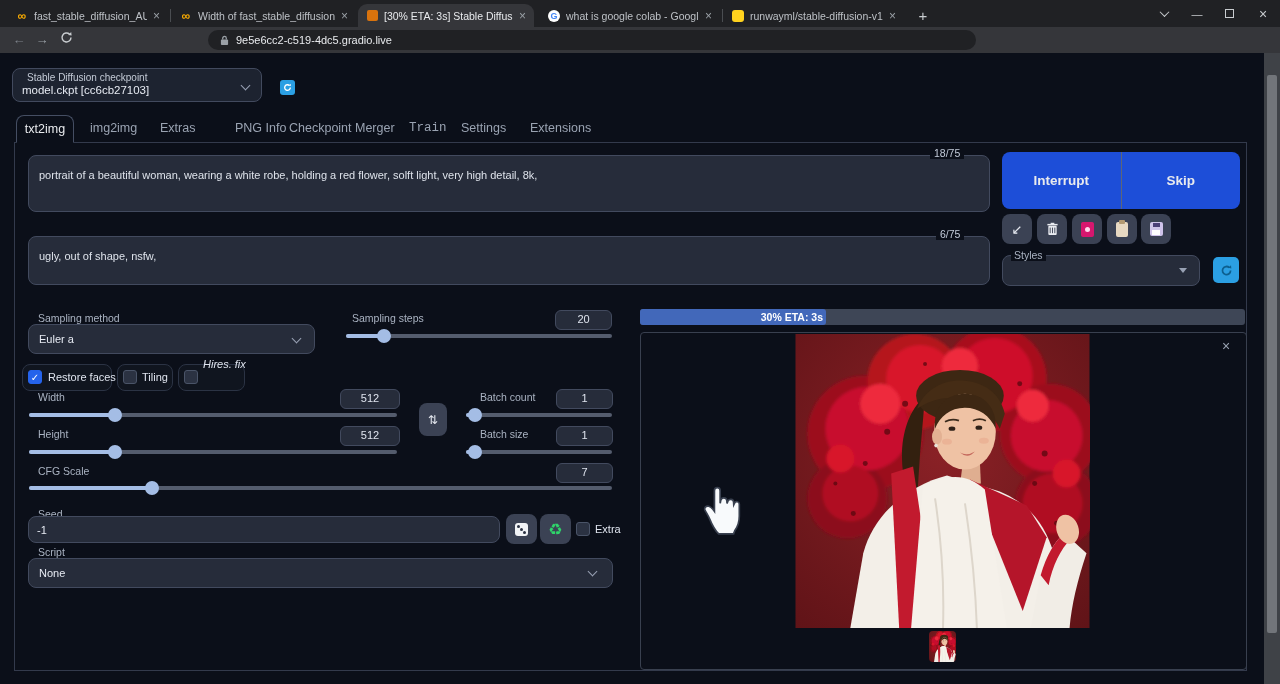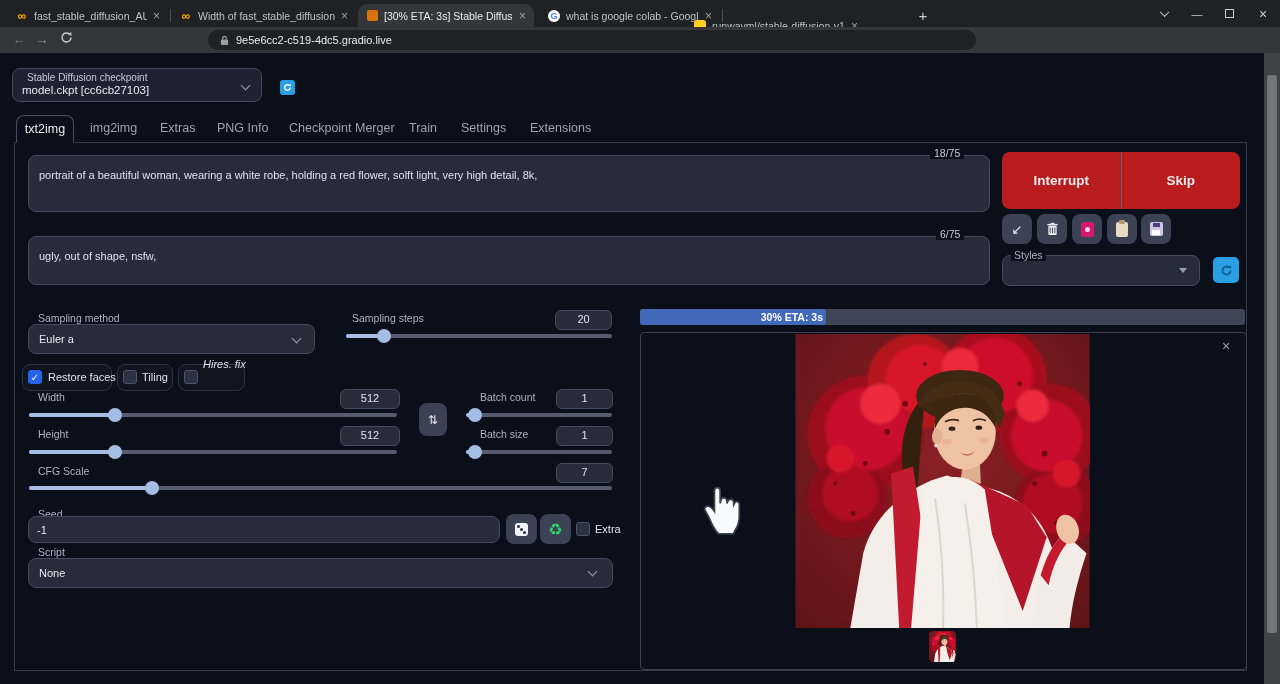--- a/index.html
+++ b/index.html
@@ -44,21 +44,21 @@
 
   .track { position:absolute; height:4px; background:#545c6d; border-radius:2px; }
   .fill  { height:100%; background:#a4bde5; border-radius:2px; }
   .knob  { position:absolute; top:-5px; width:14px; height:14px; border-radius:50%; background:#a4bde5; }
 
   .chkgrp { position:absolute; border:1px solid #2b3344; border-radius:8px; height:27px; background:rgba(23,28,40,.45); }
   .chk { position:absolute; width:14px; height:14px; border-radius:3px; background:#2b3242; border:1px solid #4a5468;
          color:#fff; font-size:10px; text-align:center; line-height:13px; }
   .chk.on { background:#2563eb; border-color:#2563eb; }
 
-  .bigbtn-group { position:absolute; left:1002px; top:99px; width:238px; height:57px; background:#b91c1c; border-radius:8px; display:flex; }
+  .bigbtn-group { position:absolute; left:1002px; top:99px; width:238px; height:57px; background:#1d4ed8; border-radius:8px; display:flex; }
   .bigbtn { flex:1; display:flex; align-items:center; justify-content:center; color:#e8eaed; font-size:13.5px; font-weight:600; }
   .bigbtn + .bigbtn { border-left:1px solid #5d6677; }
 
   .toolbtn { position:absolute; width:30px; height:30px; background:#3b4254; border-radius:8px;
              display:flex; align-items:center; justify-content:center; color:#e6e9f0; font-size:13px; }
 
   .refreshbtn { position:absolute; background:#2b9fe3; border-radius:5px; display:flex; align-items:center; justify-content:center; }
 
   .ptrack { position:absolute; left:640px; top:256px; width:605px; height:16px; background:#3e4656; border-radius:3px; }
   .pfill { position:relative; height:16px; width:186px; background:#4268ba; border-radius:3px; }
@@ -106,21 +106,21 @@
       <span class="tclose">×</span>
     </div>
     <div class="btab" style="left:540px;width:180px;">
       <span class="favicon">
           <span class="fav-google">G</span>
         </span>
       <span class="title">what is google colab - Googl</span>
       <span class="tclose">×</span>
     </div>
     <div class="tabsep" style="left:722px;"></div>
-    <div class="btab" style="left:686px;width:180px;margin-top:10px;">
+    <div class="btab" style="left:724px;width:180px;">
       <span class="favicon">
           <span class="fav-hf"></span>
         </span>
       <span class="title">runwayml/stable-diffusion-v1</span>
       <span class="tclose">×</span>
     </div>
     <div class="newtab">+</div>
     <div class="winctl" style="left:1150px;width:28px;">
         <span class="wc-chev"></span>
       </div>
@@ -192,23 +192,23 @@
     <div class="refreshbtn" style="left:280px;top:27px;width:15px;height:15px;border-radius:3px;">
       <svg width="9" height="9" viewBox="0 0 16 16">
           <path d="M13 8a5 5 0 1 1-1.5-3.5" fill="none" stroke="#fff" stroke-width="2.4"></path>
           <path d="M13.5 1.5 L14 5.4 L10.3 4.6 Z" fill="#fff"></path>
         </svg>
     </div>
 
     <div class="navtab active">txt2img</div>
     <div class="navtab" style="left:90px;">img2img</div>
     <div class="navtab" style="left:160px;">Extras</div>
-    <div class="navtab" style="left:217px;">PNG Info</div>
+    <div class="navtab" style="left:235px;">PNG Info</div>
     <div class="navtab" style="left:289px;">Checkpoint Merger</div>
-    <div class="navtab" style="left:409px;">Train</div>
+    <div class="navtab" style="left:409px;font-family:Liberation Mono, monospace;">Train</div>
     <div class="navtab" style="left:461px;">Settings</div>
     <div class="navtab" style="left:530px;">Extensions</div>
 
     <div class="panel"></div>
 
     <div class="counter" style="left:930px;top:94px;">18/75</div>
     <div class="box" style="left:28px;top:102px;width:962px;height:57px;">
       <div class="textarea-text">portrait of a beautiful woman, wearing a white robe, holding a red flower, solft light, very high detail, 8k,</div>
     </div>
 

